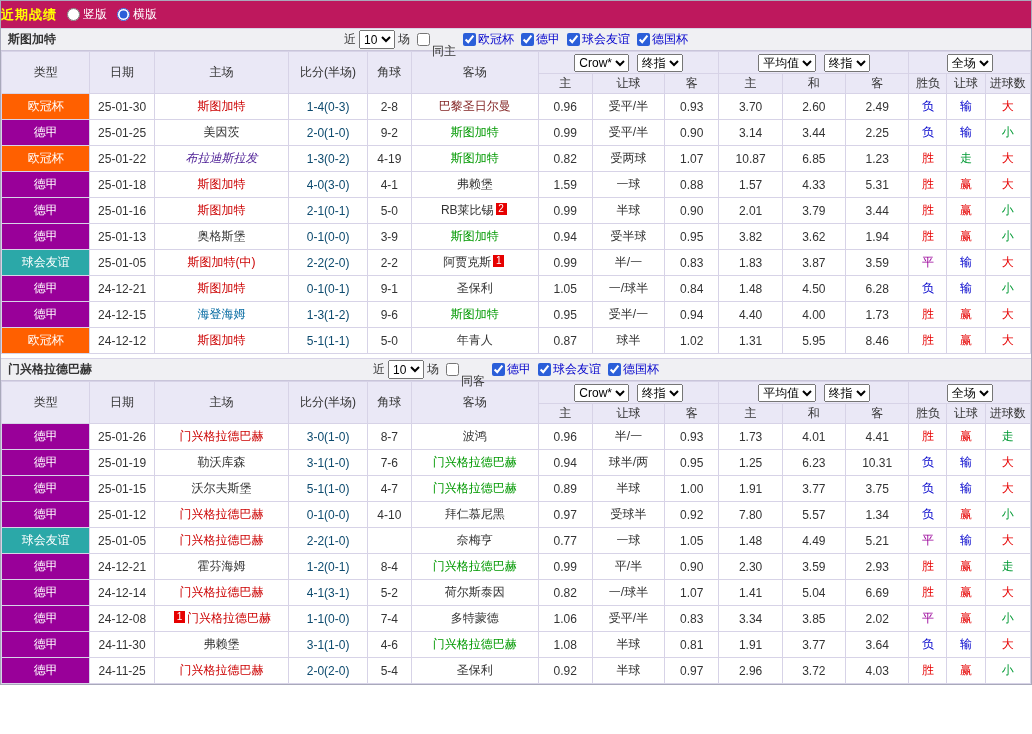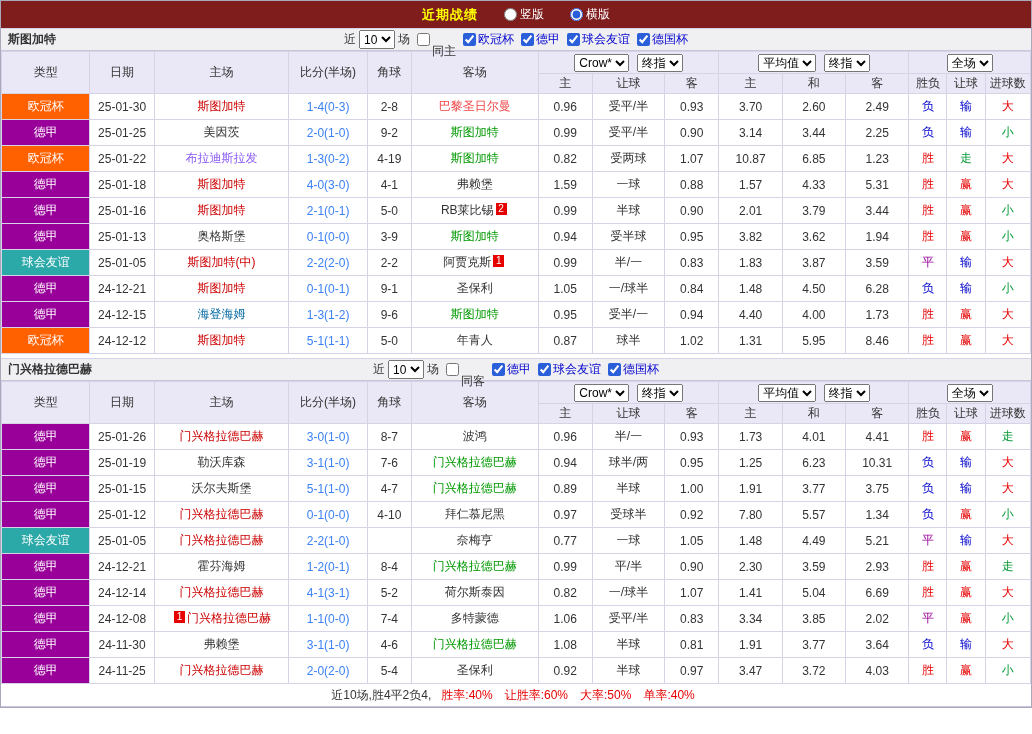--- a/index.html
+++ b/index.html
@@ -9,25 +9,24 @@
     background: #fff;
     color: #333;
     font-family: "Liberation Sans", "DejaVu Sans", sans-serif;
     font-size: 12px;
   }
   .page { width: 1032px; border: 1px solid #a9a9bb; background: #fff; }
 
   
   .topbar {
     height: 27px;
-    background: #7f1d1d;
+    background: #be185d;
     display: flex;
     align-items: center;
-    justify-content: center;
-    gap: 26px;
+    gap: 10px;
   }
   .topbar .title { color: #ffff00; font-weight: bold; font-size: 13px; letter-spacing: 1px; }
   .topbar label { color: #ffffff; display: inline-flex; align-items: center; gap: 3px; cursor: pointer; }
   .topbar input[type=radio] { width: 13px; height: 13px; margin: 0; accent-color: #2b5fd9; }
 
   
   .section + .section { margin-top: 4px; }
   .section-bar {
     position: relative;
     height: 23px;
@@ -55,21 +54,21 @@
     font-size: 12px;
     font-weight: normal;
     white-space: nowrap;
     overflow: hidden;
   }
   .results thead th { background: #eae8f6; color: #333; height: 20px; }
   .results thead tr:first-child th { height: 22px; }
   .results thead select { height: 18px; font-size: 12px; margin: 0 2px; max-width: 84px; vertical-align: middle; }
   .results tbody td { height: 26px; background: #fff; }
   td.league { color: #fff; }
-  td.score { color: #3b82f6; margin-top: 32px; }
+  td.score { color: #0c4a6e; margin-top: 32px; }
   .badge {
     display: inline-block;
     min-width: 11px;
     height: 12px;
     line-height: 12px;
     padding: 0 1px;
     background: #e60000;
     color: #fff;
     font-size: 10px;
     vertical-align: 2px;
@@ -181,21 +180,21 @@
           <th>进球数</th>
         </tr>
       </thead>
       <tbody>
           <tr>
             <td class="league" style="background: rgb(255, 96, 0);">欧冠杯</td>
             <td>25-01-30</td>
             <td class="team"><span style="color: rgb(204, 0, 0);">斯图加特</span></td>
             <td class="score">1-4(0-3)</td>
             <td>2-8</td>
-            <td class="team"><span style="color: #ef4444;">巴黎圣日尔曼</span></td>
+            <td class="team"><span style="color: #7f1d1d;">巴黎圣日尔曼</span></td>
             <td>0.96</td>
             <td>受平/半</td>
             <td>0.93</td>
             <td>3.70</td>
             <td>2.60</td>
             <td>2.49</td>
             <td style="color: rgb(0, 0, 204);">负</td>
             <td style="color: rgb(0, 0, 204);">输</td>
             <td style="color: rgb(230, 0, 0);">大</td>
           </tr>
@@ -212,21 +211,21 @@
             <td>3.14</td>
             <td>3.44</td>
             <td>2.25</td>
             <td style="color: rgb(0, 0, 204);">负</td>
             <td style="color: rgb(0, 0, 204);">输</td>
             <td style="color: rgb(0, 153, 51);">小</td>
           </tr>
           <tr>
             <td class="league" style="background: rgb(255, 96, 0);">欧冠杯</td>
             <td>25-01-22</td>
-            <td class="team"><span style="color: #8b5cf6;">布拉迪斯拉发</span></td>
+            <td class="team"><span style="color: #4c1d95; font-style: italic;">布拉迪斯拉发</span></td>
             <td class="score">1-3(0-2)</td>
             <td>4-19</td>
             <td class="team"><span style="color: rgb(0, 153, 0);">斯图加特</span></td>
             <td>0.82</td>
             <td>受两球</td>
             <td>1.07</td>
             <td>10.87</td>
             <td>6.85</td>
             <td>1.23</td>
             <td style="color: rgb(230, 0, 0);">胜</td>
@@ -587,27 +586,24 @@
           <tr>
             <td class="league" style="background: rgb(153, 0, 153);">德甲</td>
             <td>24-11-25</td>
             <td class="team"><span style="color: rgb(204, 0, 0);">门兴格拉德巴赫</span></td>
             <td class="score">2-0(2-0)</td>
             <td>5-4</td>
             <td class="team"><span style="color: rgb(51, 51, 51);">圣保利</span></td>
             <td>0.92</td>
             <td>半球</td>
             <td>0.97</td>
-            <td>3.47</td>
+            <td>2.96</td>
             <td>3.72</td>
             <td>4.03</td>
             <td style="color: rgb(230, 0, 0);">胜</td>
             <td style="color: rgb(230, 0, 0);">赢</td>
             <td style="color: rgb(0, 153, 51);">小</td>
           </tr>
         </tbody>
     </table>
-    <div class="summary">
-      <span class="intro">近10场,胜4平2负4,</span><span class="stats"><span>胜率:40%</span><span>让胜率:60%</span><span>大率:50%</span><span>单率:40%</span></span>
-    </div>
   </div>
 
 </div>
 
 </body></html>

